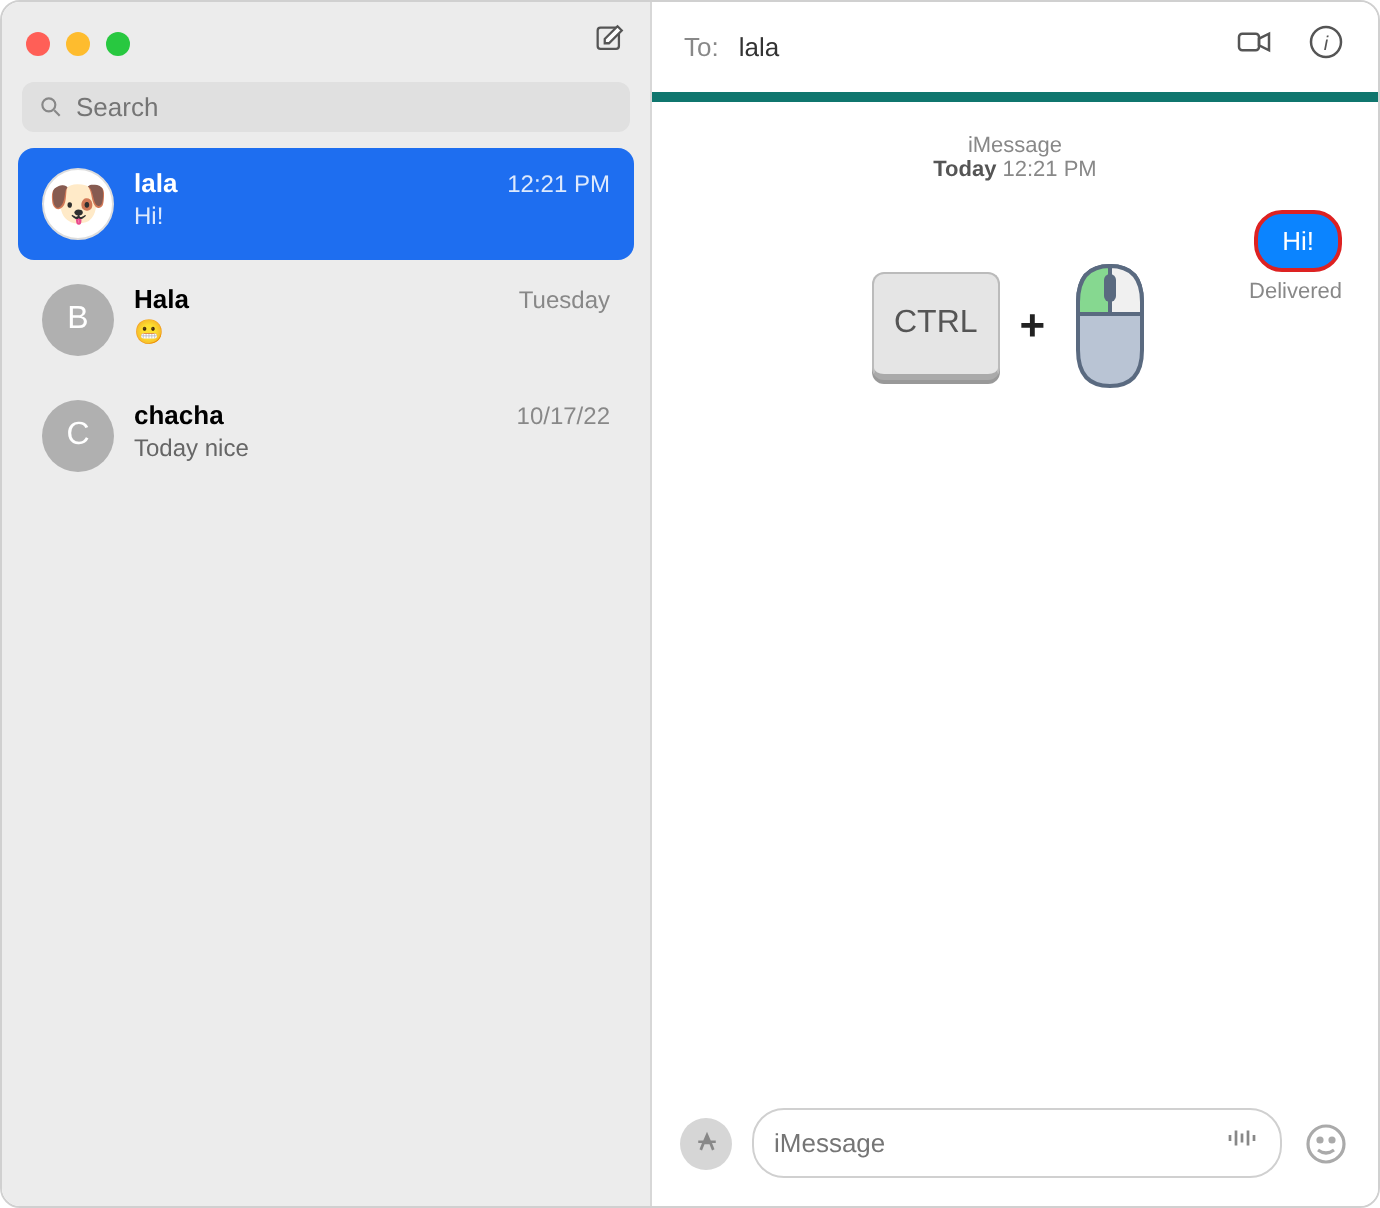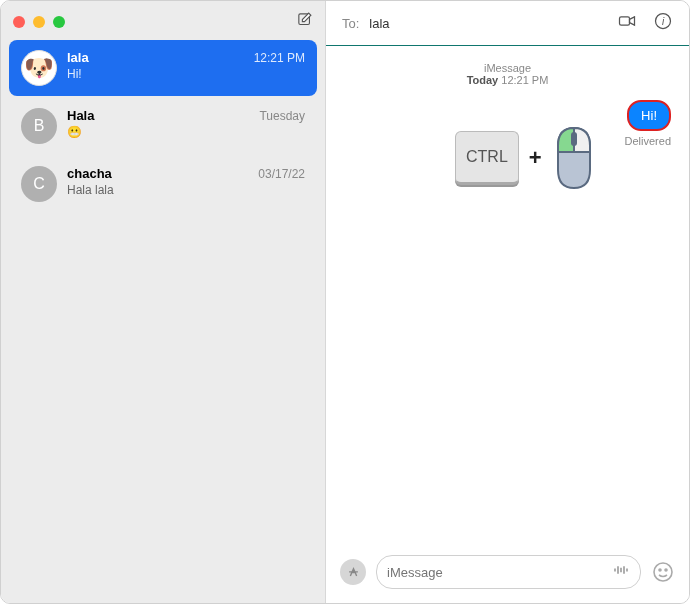--- a/index.html
+++ b/index.html
@@ -26,36 +26,36 @@
     .avatar.dog { background: #fff; font-size: 24px; border: 1px solid #ddd; }
     .conv-main { flex: 1; min-width: 0; }
     .conv-top { display: flex; justify-content: space-between; align-items: baseline; }
     .conv-name { font-weight: 600; font-size: 13px; }
     .conv-time { font-size: 12px; color: #888; }
     .conv-item.selected .conv-time { color: rgba(255,255,255,0.85); }
     .conv-preview { font-size: 12px; color: #666; margin-top: 2px; overflow: hidden; white-space: nowrap; text-overflow: ellipsis; }
     .conv-item.selected .conv-preview { color: rgba(255,255,255,0.85); }
     
     .main { flex: 1; display: flex; flex-direction: column; background: #fff; }
-    .header { display: flex; align-items: center; padding: 10px 16px; border-bottom: 1px solid #0f766e; gap: 10px; }
+    .header { display: flex; align-items: center; padding: 10px 16px; border-bottom: 5px solid #0f766e; gap: 10px; }
     .to-label { font-size: 13px; color: #888; }
     .to-name { font-size: 13px; color: #333; }
     .header-spacer { flex: 1; }
     .header-icons { display: flex; gap: 16px; }
     .header-icons svg { width: 20px; height: 20px; }
     
     .chat-body { flex: 1; padding: 12px 18px; overflow-y: auto; position: relative; }
     .chat-meta { text-align: center; font-size: 11px; color: #888; margin: 4px 0 14px; }
     .chat-meta .svc { display: block; }
     .chat-meta b { color: #555; font-weight: 700; }
     .bubble-row { display: flex; justify-content: flex-end; }
     .bubble { background: #0b84ff; color: #fff; padding: 6px 12px; border-radius: 14px; font-size: 13px; position: relative; border: 2px solid #d22; }
     .delivered { text-align: right; font-size: 11px; color: #888; margin-top: 4px; }
     .ctrl-illus { position: absolute; top: 80px; left: 110px; display: flex; align-items: center; gap: 10px; }
-    .ctrl-key { background: #e5e5e5; border: 1px solid #bbb; border-bottom: 3px solid #aaa; border-radius: 6px; padding: 16px 10px; font-size: 16px; font-weight: 500; color: #555; box-shadow: 0 2px 0 #999; margin-left: 19px; }
+    .ctrl-key { background: #e5e5e5; border: 1px solid #bbb; border-bottom: 3px solid #aaa; border-radius: 6px; padding: 16px 10px; font-size: 16px; font-weight: 500; color: #555; box-shadow: 0 2px 0 #999; }
     .plus { font-size: 22px; font-weight: 900; color: #222; }
     .mouse { width: 44px; height: 64px; position: relative; }
     .mouse svg { width: 44px; height: 64px; }
     
     .compose-bar { display: flex; align-items: center; gap: 10px; padding: 10px 14px 14px; }
     .apps-icon { width: 26px; height: 26px; border-radius: 50%; background: #d6d6d6; display: flex; align-items: center; justify-content: center; font-size: 14px; color: #888; }
     .compose-input { flex: 1; display: flex; align-items: center; border: 1px solid #d0d0d0; border-radius: 16px; padding: 5px 10px; gap: 8px; }
     .compose-input input { flex: 1; border: none; outline: none; font-size: 13px; color: #333; }
     .compose-input .voice { color: #888; }
     .emoji-btn { width: 24px; height: 24px; color: #aaa; }
@@ -73,20 +73,29 @@
         <div class="dot green"></div>
       </div>
       <div class="titlebar-spacer"></div>
       <div class="compose-icon">
         <svg viewBox="0 0 24 24" fill="none" stroke="#555" stroke-width="1.6">
             <rect x="4" y="4" width="15" height="15" rx="2"></rect>
             <path d="M18 3 L21 6 L12 15 L9 15 L9 12 Z" fill="#fff"></path>
           </svg>
       </div>
     </div>
+    <div class="searchwrap">
+      <div class="search">
+        <svg viewBox="0 0 24 24" fill="none" stroke="#888" stroke-width="2">
+            <circle cx="10" cy="10" r="6"></circle>
+            <path d="M15 15 L20 20"></path>
+          </svg>
+        <input type="text" placeholder="Search" style="">
+      </div>
+    </div>
     <div class="conv-list">
       <div class="conv-item selected">
         <div class="avatar dog">🐶</div>
         <div class="conv-main">
           <div class="conv-top">
             <span class="conv-name">lala</span>
             <span class="conv-time">12:21 PM</span>
           </div>
           <div class="conv-preview">Hi!</div>
         </div>
@@ -99,23 +108,23 @@
             <span class="conv-time">Tuesday</span>
           </div>
           <div class="conv-preview">😬</div>
         </div>
       </div>
       <div class="conv-item">
         <div class="avatar grey">C</div>
         <div class="conv-main">
           <div class="conv-top">
             <span class="conv-name">chacha</span>
-            <span class="conv-time">03/17/22</span>
+            <span class="conv-time">10/17/22</span>
           </div>
-          <div class="conv-preview">Hala lala</div>
+          <div class="conv-preview">Today nice</div>
         </div>
       </div>
     </div>
   </div>
 
   <div class="main">
     <div class="header">
       <span class="to-label">To:</span>
       <span class="to-name">lala</span>
       <div class="header-spacer"></div>

